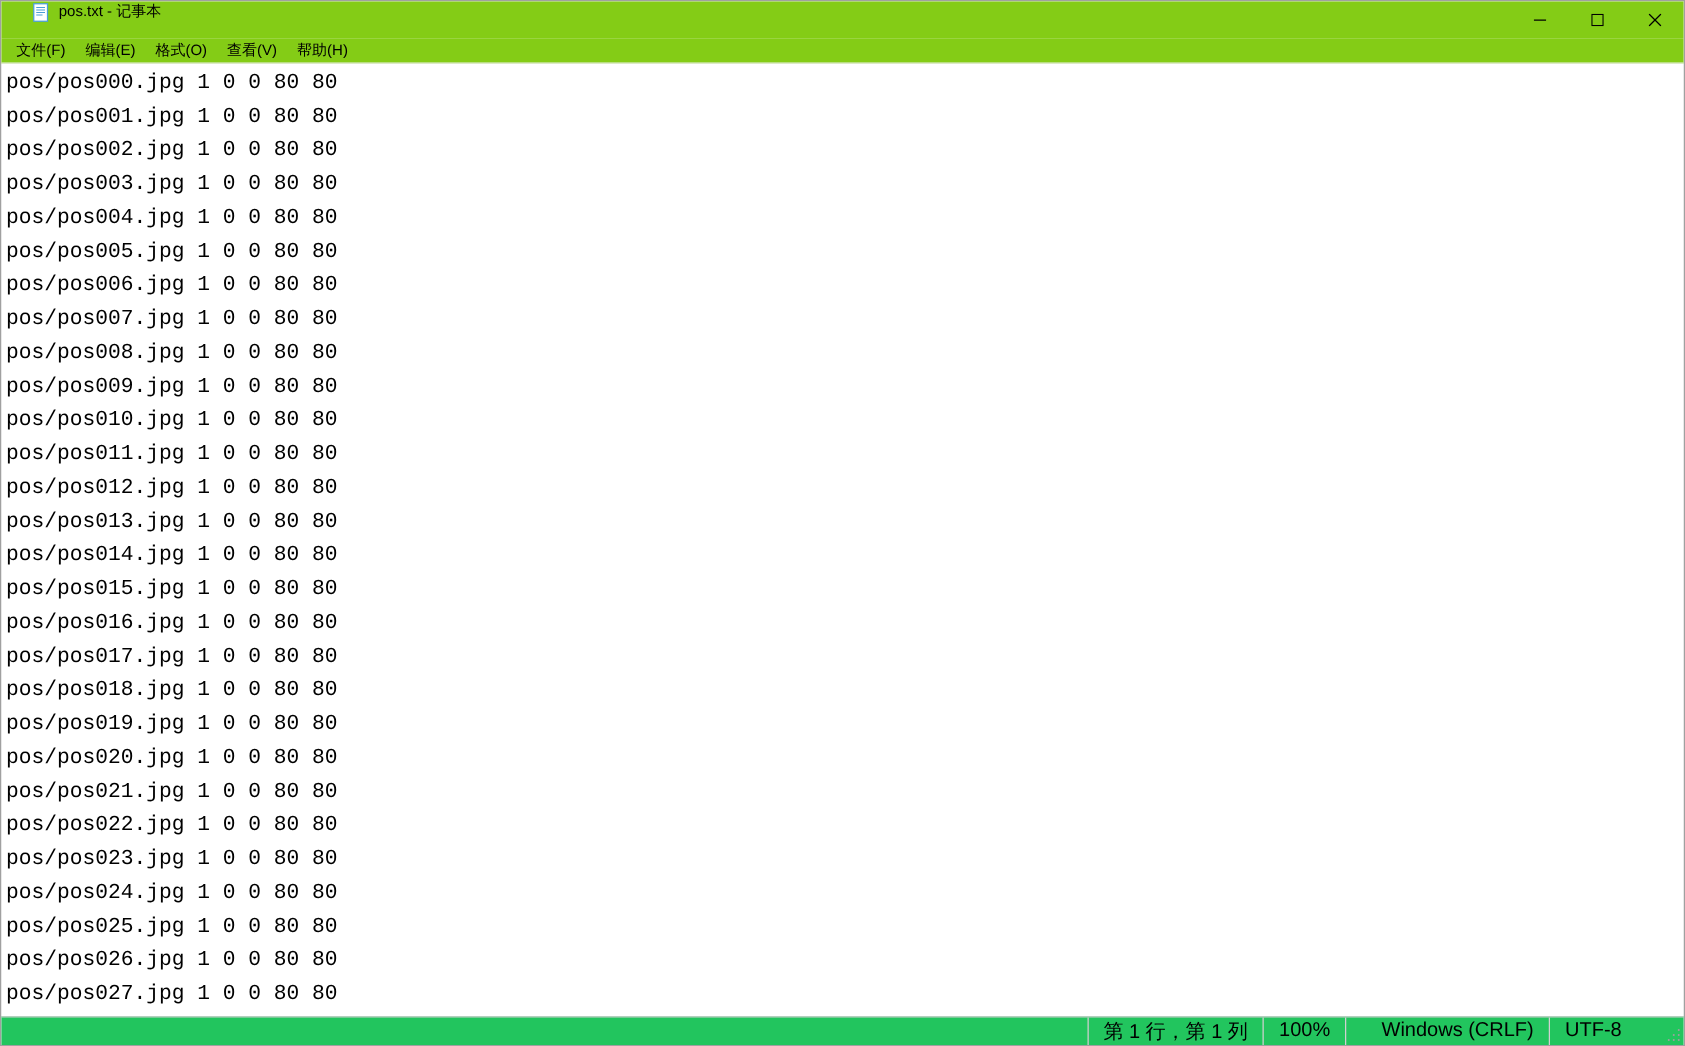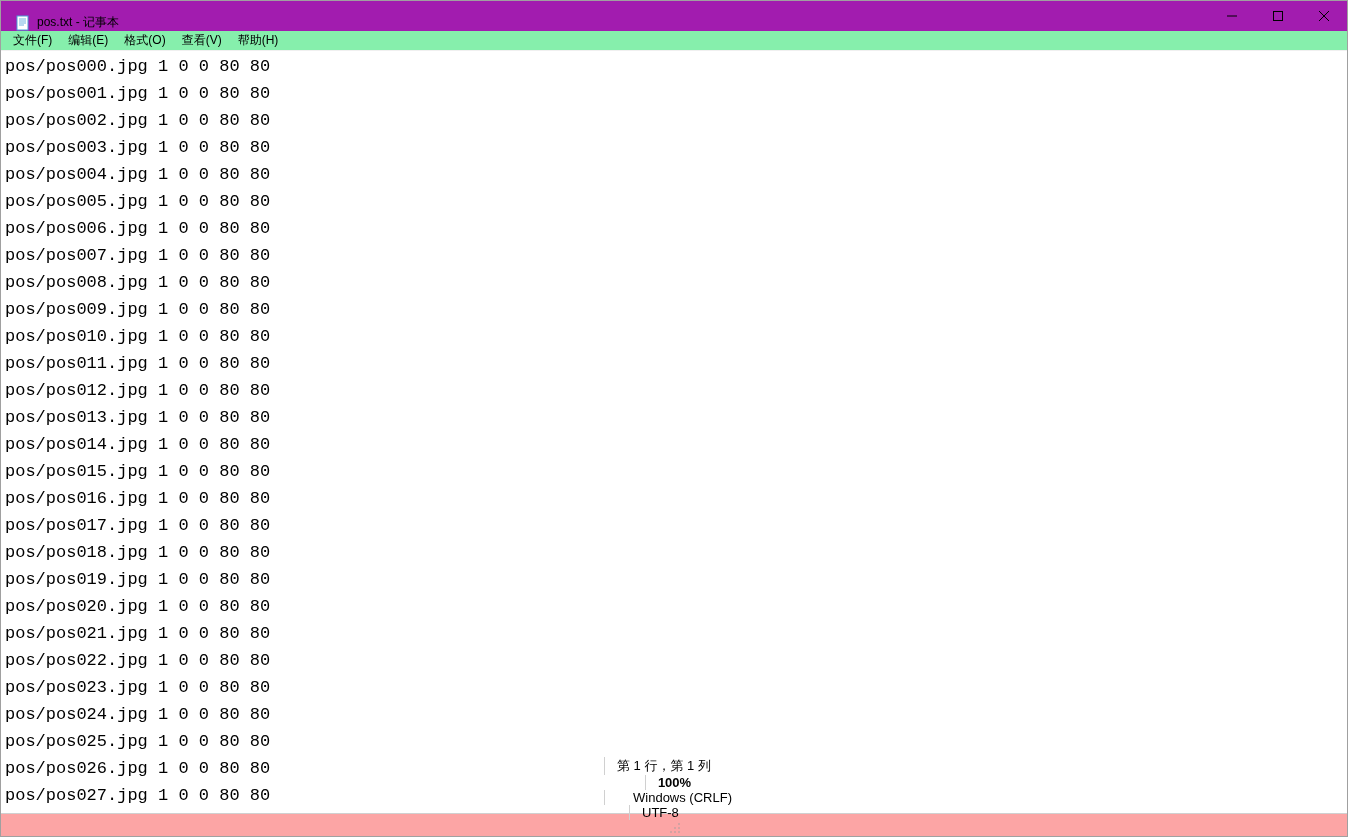--- a/index.html
+++ b/index.html
@@ -13,25 +13,25 @@
       background: #ffffff;
       width: 1348px;
       height: 837px;
       overflow: hidden;
       border: 1px solid #a0a0a0;
       display: flex;
       flex-direction: column;
     }
     .titlebar {
       height: 30px;
-      background: #a21caf;
-      display: flex;
-      align-items: flex-end;
+      background: #84cc16;
+      display: flex;
+      align-items: flex-start;
       justify-content: space-between;
-      padding-left: 14px;
+      padding-left: 24px;
     }
     .titlebar-left {
       display: flex;
       align-items: center;
       gap: 6px;
     }
     .app-icon {
       width: 16px;
       height: 16px;
       display: flex;
@@ -49,21 +49,21 @@
     .win-btn {
       width: 46px;
       height: 30px;
       display: flex;
       align-items: center;
       justify-content: center;
       color: #000;
     }
     .menubar {
       height: 20px;
-      background: #86efac;
+      background: #84cc16;
       display: flex;
       align-items: center;
       padding-left: 4px;
       border-bottom: 1px solid #f0f0f0;
     }
     .menu-item {
       padding: 2px 8px;
       font-size: 12px;
       color: #000;
     }
@@ -96,43 +96,41 @@
       border: 1px solid #b0b0b0;
     }
     .content::-webkit-scrollbar-button {
       background: #f0f0f0;
       height: 17px;
       width: 17px;
       display: block;
     }
     .statusbar {
       height: 23px;
-      background: #fca5a5;
+      background: #22c55e;
       border-top: 1px solid #d0d0d0;
       display: flex;
       align-items: center;
       justify-content: flex-end;
-      font-size: 13px;
-      color: #000;
-      flex-direction: column;
+      font-size: 16px;
+      color: #000;
     }
     .status-cell {
       padding: 0 12px;
       border-left: 1px solid #d0d0d0;
       height: 100%;
       display: flex;
       align-items: center;
     }
     .status-cell.wide {
       min-width: 140px;
     }
     .status-cell.zoom {
       min-width: 50px;
       justify-content: flex-end;
-      font-weight: bold;
     }
     .status-cell.enc {
       min-width: 100px;
       padding-left: 28px;
     }
     .status-cell.utf {
       min-width: 90px;
       text-align: right;
     }
     .resize-grip {

